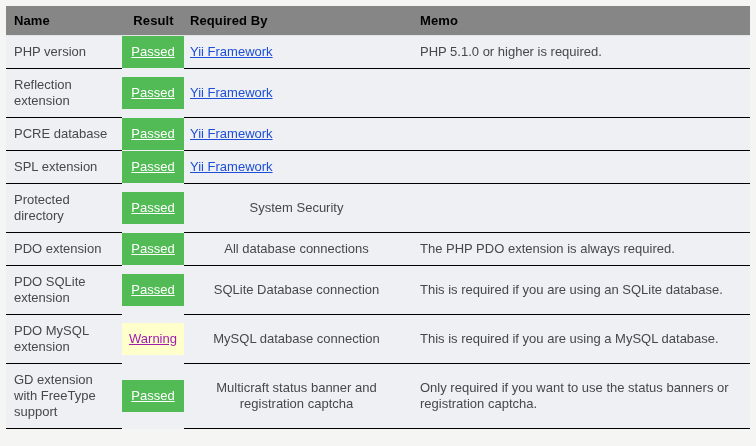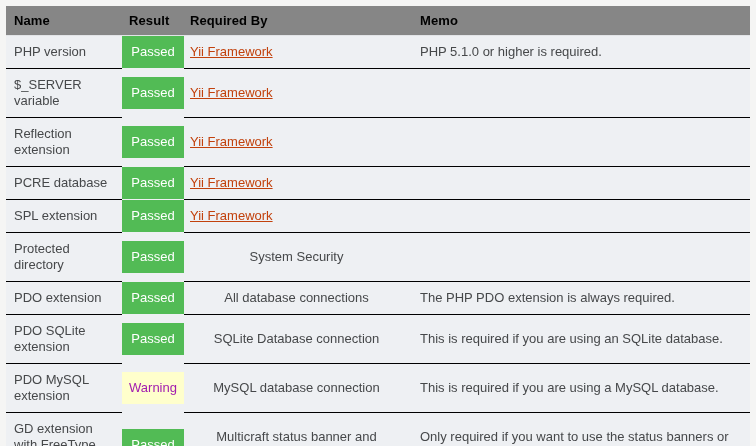--- a/index.html
+++ b/index.html
@@ -42,21 +42,21 @@
     color: #000000;
     font-weight: bold;
     font-size: 13px;
     text-align: left;
     padding: 7px 6px 7px 8px;
     line-height: 15px;
     border: none;
     vertical-align: middle;
     letter-spacing: 0.1px;
   }
-  thead th.th-result { padding-left: 7px; }
+  thead th.th-result { padding-left: 7px; text-align: center; }
   thead th.th-reqby  { padding-left: 6px; }
   thead th.th-memo   { padding-left: 11px; }
 
   tbody td {
     background: #eef0f3;
     border-top: 1px solid #e2e4e7;
     border-bottom: 1px solid #000000;
     padding: 8px 6px 8px 8px;
     vertical-align: middle;
     line-height: 16px;
@@ -90,32 +90,33 @@
     height: 100%;
     min-height: 32px;
     box-sizing: border-box;
     font-size: 13px;
     font-weight: normal;
     line-height: 16px;
     text-align: center;
     display: flex;
     align-items: center;
     justify-content: center;
+    text-decoration: underline;
   }
   .result-box.passed {
     background: #52bb55;
     color: #ffffff;
   }
   .result-box.warning {
     background: #ffffcc;
     color: #a21caf;
   }
 
   .reqlink {
-    color: #c2410c;
+    color: #1d4ed8;
     text-decoration: underline;
     cursor: pointer;
   }
 
   .memo-text { display: block; }
   .plain { display: block; text-align: center; }
 </style>
 </head>
 <body>
 
@@ -140,30 +141,20 @@
           <td class="cell-name">PHP version</td>
           <td class="cell-result">
             <span class="result-box passed">Passed</span>
           </td>
           <td class="cell-reqby"><a class="reqlink">Yii Framework</a></td>
           <td class="cell-memo">
             <span class="memo-text">PHP 5.1.0 or higher is required.</span>
           </td>
         </tr>
         <tr>
-          <td class="cell-name">$_SERVER variable</td>
-          <td class="cell-result">
-            <span class="result-box passed">Passed</span>
-          </td>
-          <td class="cell-reqby"><a class="reqlink">Yii Framework</a></td>
-          <td class="cell-memo">
-            <span class="memo-text"></span>
-          </td>
-        </tr>
-        <tr>
           <td class="cell-name">Reflection extension</td>
           <td class="cell-result">
             <span class="result-box passed">Passed</span>
           </td>
           <td class="cell-reqby"><a class="reqlink">Yii Framework</a></td>
           <td class="cell-memo">
             <span class="memo-text"></span>
           </td>
         </tr>
         <tr>

